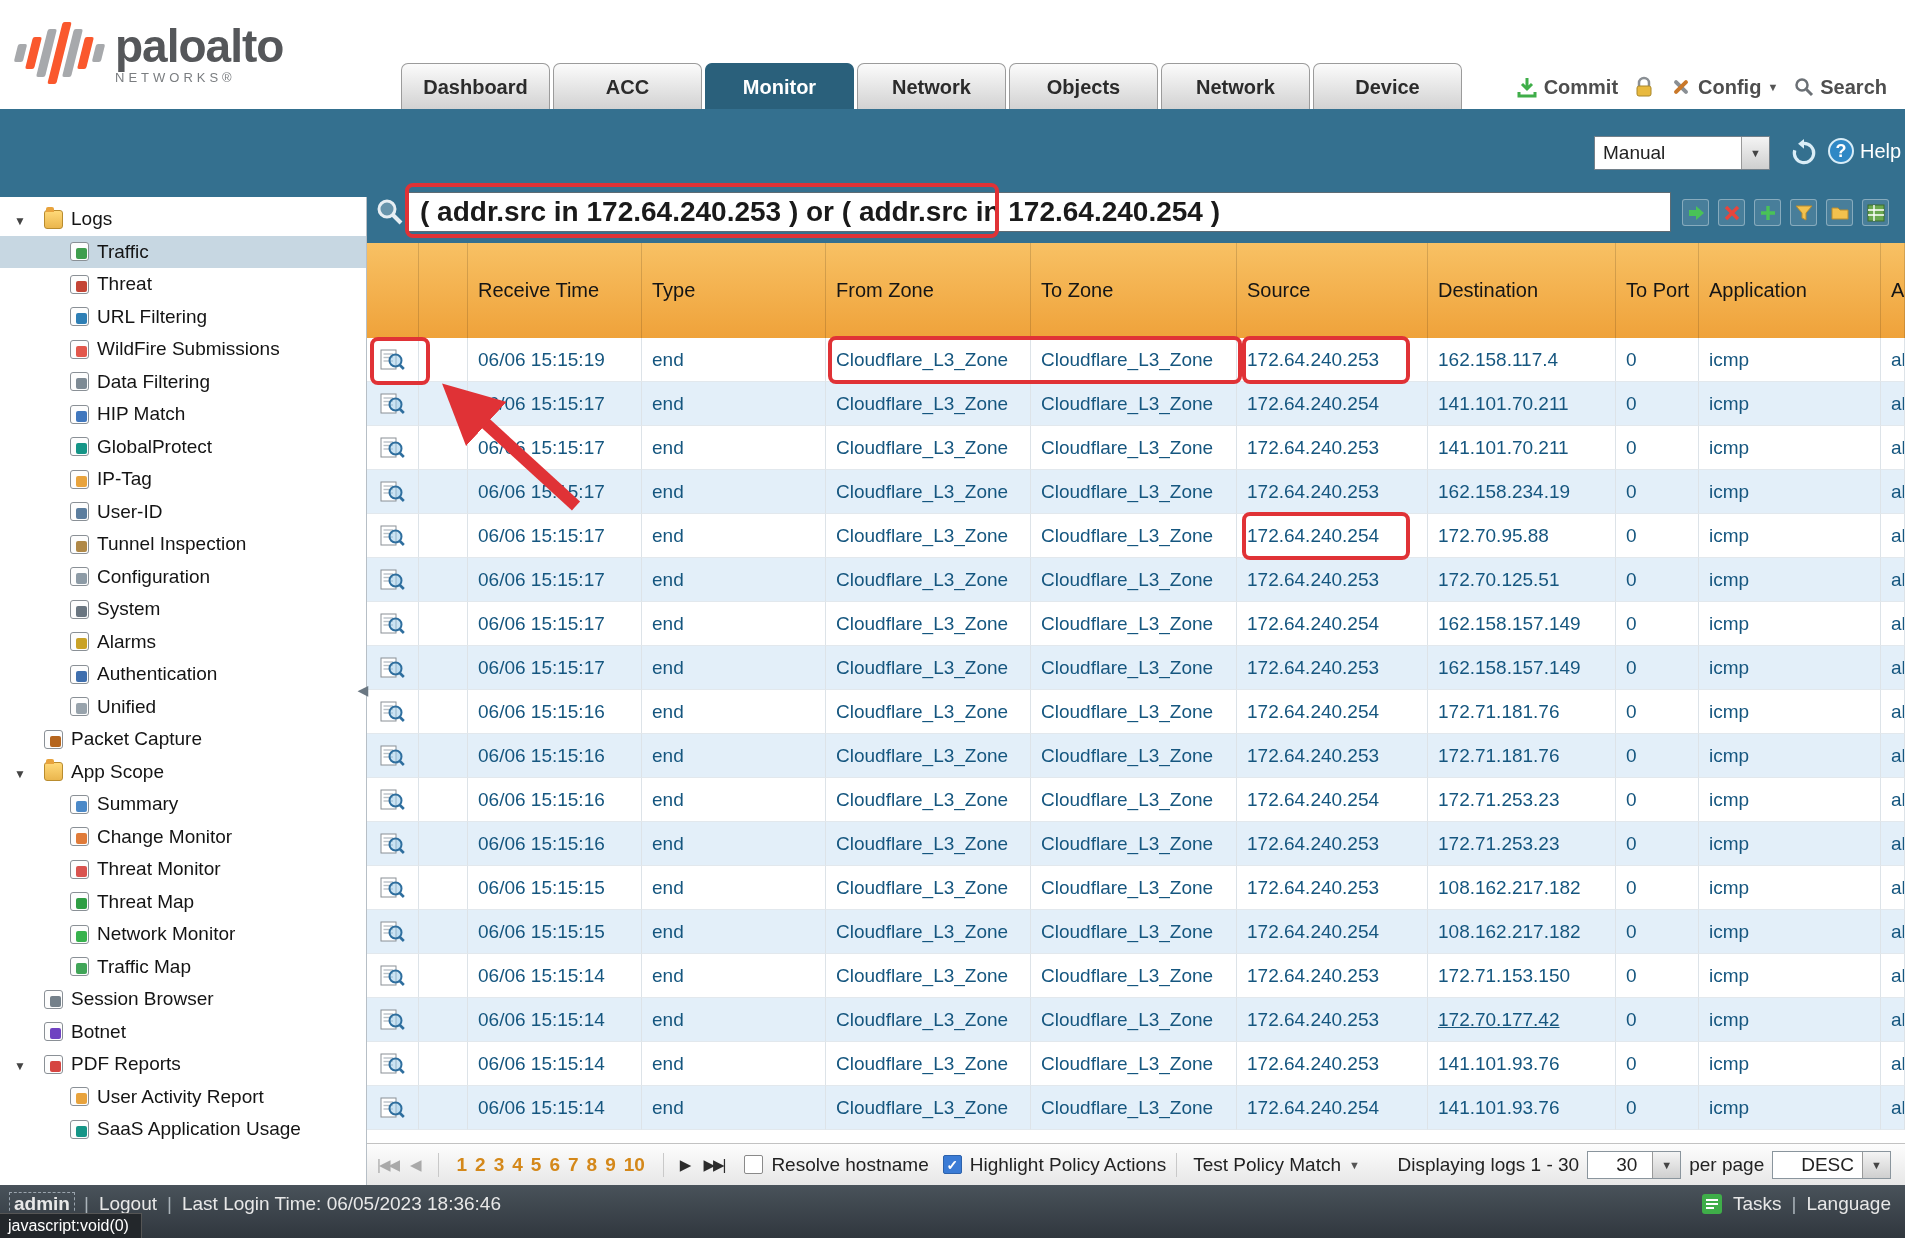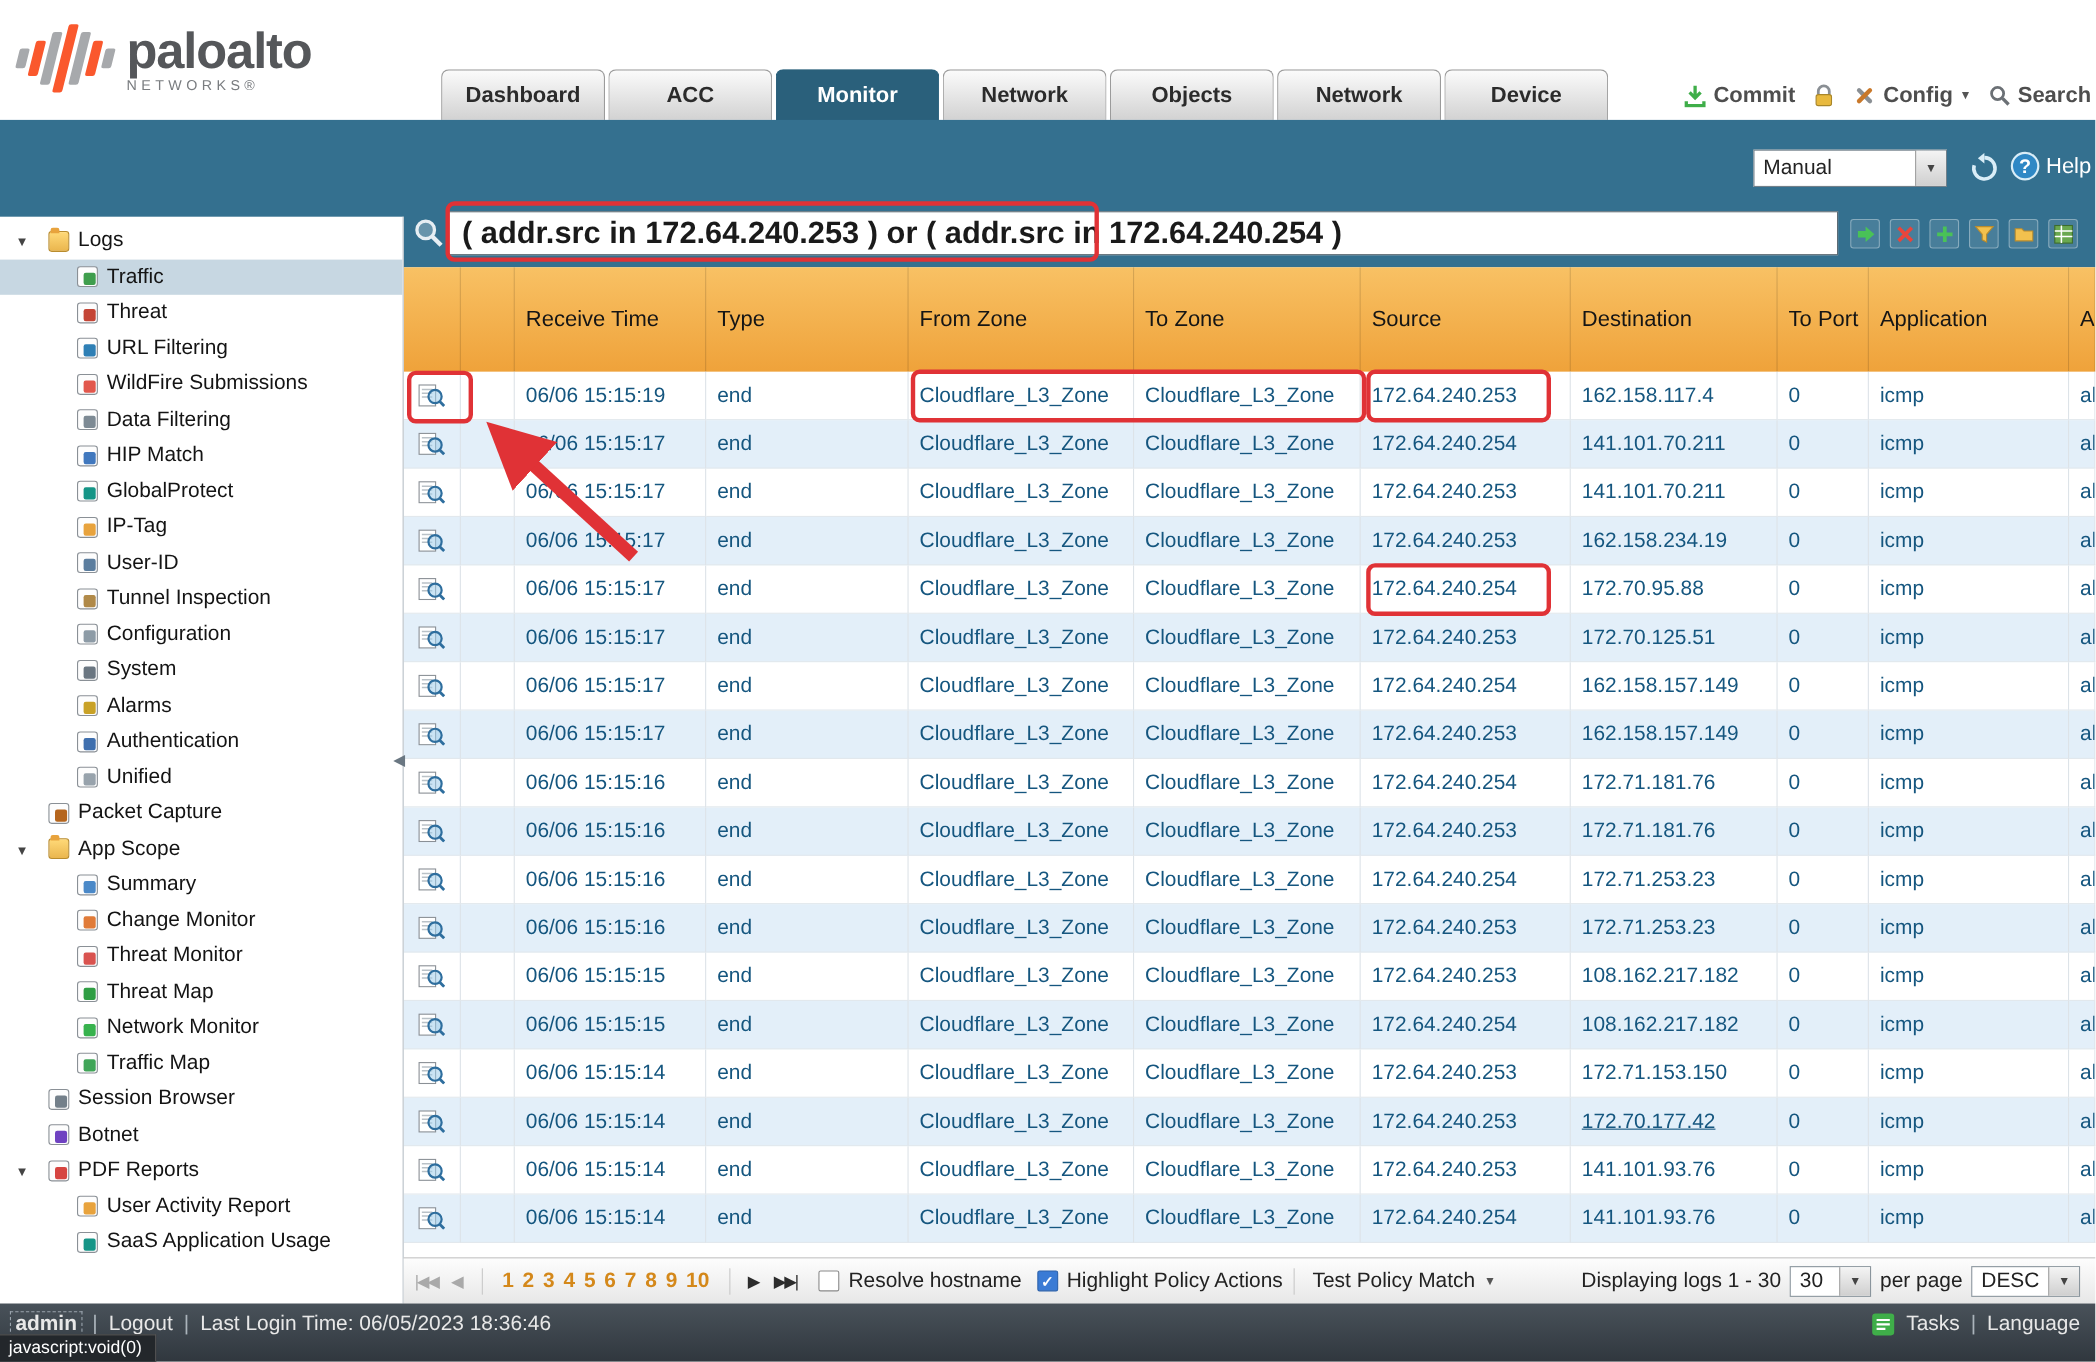--- a/index.html
+++ b/index.html
@@ -21,21 +21,21 @@
   .logo-bars i{ display:block; width:9px; border-radius:2px; }
   .logo-text .name{ font-size:46px; font-weight:bold; color:#55575a; letter-spacing:-1px; line-height:48px; }
   .logo-text .sub{ font-size:13px; color:#7a7d80; letter-spacing:4px; }
 
   .tabs{ position:absolute; left:401px; top:63px; display:flex; gap:3px; }
   .tab{ width:149px; height:46px; line-height:46px; text-align:center; font-size:20px; font-weight:bold;
     color:#2b2b2b; background:linear-gradient(#fbfbfb,#d2d2d2); border:1px solid #9b9b9b; border-bottom:none;
     border-radius:7px 7px 0 0; cursor:default; }
   .tab.active{ background:#2a607b; color:#fff; border-color:#2a607b; }
 
-  .header-actions{ position:absolute; right:4px; top:66px; height:42px; display:flex; align-items:center; gap:16px;
+  .header-actions{ position:absolute; right:18px; top:66px; height:42px; display:flex; align-items:center; gap:16px;
     font-size:20px; font-weight:bold; color:#4e4e4e; }
   .hact{ display:flex; align-items:center; gap:6px; }
   .caret{ font-size:11px; color:#555; }
 
   
   .teal-band{ position:absolute; left:0; top:109px; width:1905px; height:134px; background:var(--teal); }
   .mode-select{ position:absolute; left:1594px; top:136px; width:176px; height:34px; background:#fff;
     border:1px solid #72808a; display:flex; }
   .mode-select .val{ flex:1; padding:5px 8px; font-size:19px; color:#222; overflow:hidden; }
   .dd-btn{ width:28px; background:linear-gradient(#f4f4f4,#cfcfcf); border-left:1px solid #999;
@@ -99,21 +99,21 @@
   .nav-prev::after{ content:"◀"; }
   .nav-next::after{ content:"▶"; }
   .nav-last::after{ content:"▶▶|"; letter-spacing:-2px; }
   .pages{ display:flex; gap:8px; margin:0 8px; }
   .pagenum{ color:#d4881a; font-weight:bold; cursor:pointer; }
   .chk{ width:19px; height:19px; background:#fff; border:1px solid #8a8a8a; border-radius:2px; margin:0 8px 0 14px;
     display:flex; align-items:center; justify-content:center; }
   .chk.checked{ background:#3a7bd5; border-color:#2d62ab; color:#fff; }
   .chk.checked::after{ content:"✓"; font-size:14px; font-weight:bold; }
   .tpm{ display:flex; align-items:center; gap:8px; margin-left:6px; }
-  .mini-select{ display:flex; height:28px; background:#fff; border:1px solid #8a959d; margin:0 8px; }
+  .mini-select{ display:flex; height:28px; background:#fff; border:1px solid #8a959d; margin:0 8px;padding-left:20px; }
   .mini-select .val{ padding:2px 8px; line-height:22px; }
   .right-group{ margin-left:auto; display:flex; align-items:center; padding-right:6px; }
 
   
   .status-bar{ position:absolute; left:0; top:1185px; width:1905px; height:53px;
     background:linear-gradient(#49525a,#30373e); color:#e8e8e8; font-size:19px;
     display:flex; align-items:flex-start; padding:8px 14px 0 10px; }
   .status-left{ display:flex; gap:10px; align-items:center; }
   .status-right{ margin-left:auto; display:flex; gap:10px; align-items:center;text-align:center; }
   .user-chip{ outline:1px dashed #9aa4ad; padding:0 4px;font-weight:bold; }

